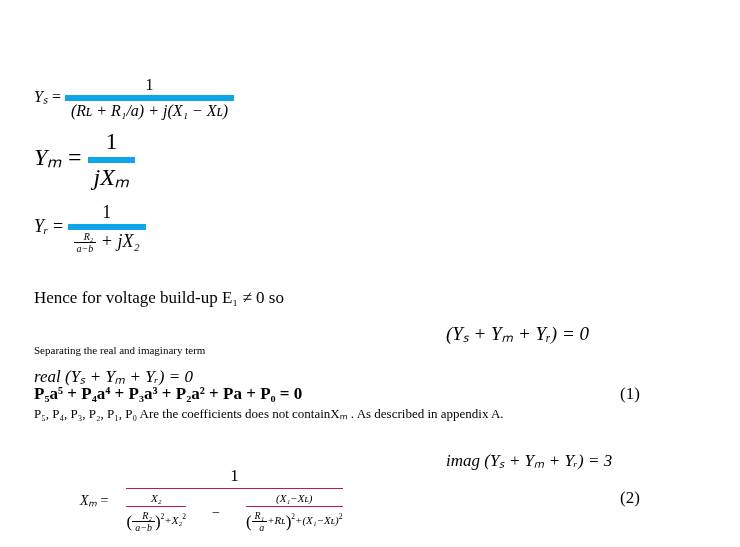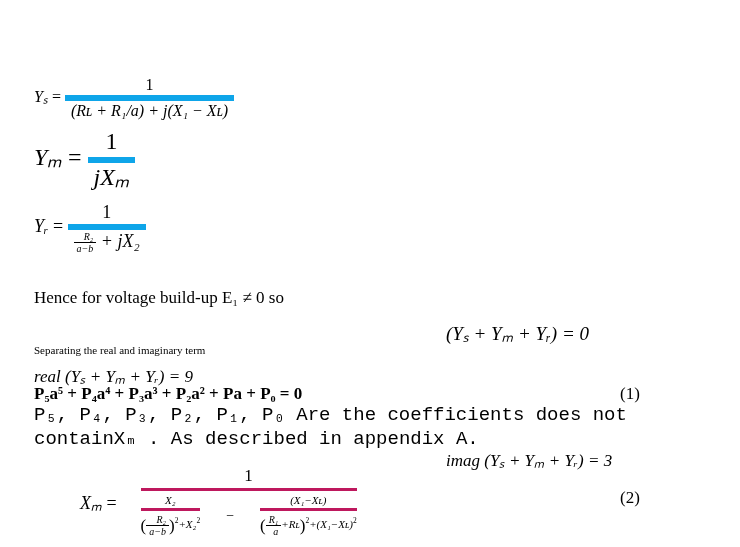--- a/index.html
+++ b/index.html
@@ -51,31 +51,31 @@
   #eq-ys { left: 34px; top: 76px; font-size: 16px; }
   #eq-ym { left: 34px; top: 128px; font-size: 24px; }
   #eq-yr { left: 34px; top: 202px; font-size: 18px; }
 
   #txt-hence { left: 34px; top: 288px; font-size: 17px; }
   #eq-sum-zero { left: 446px; top: 320px; font-size: 19px; }
   #txt-separating { left: 34px; top: 344px; font-size: 11px; }
   #eq-real { left: 34px; top: 364px; font-size: 17px; }
   #eq-poly { left: 34px; top: 384px; font-size: 17px; font-weight: bold; }
   #eq-num-1 { left: 620px; top: 384px; font-size: 17px; }
-  #txt-coeff { left: 34px; top: 404px; font-size: 19px; font-family: Liberation Mono, monospace; }
+  #txt-coeff { left: 34px; top: 404px; font-size: 13px; }
   #eq-imag { left: 446px; top: 448px; font-size: 17px; }
   #eq-num-2 { left: 620px; top: 488px; font-size: 17px; }
   #eq-xm { left: 80px; top: 466px; font-size: 17px; }
 
   
   .xm-wrap { display: flex; align-items: center; }
-  .xm-lhs { margin-right: 24px; font-size: 18px; text-align: right; }
+  .xm-lhs { margin-right: 18px; font-size: 14px; text-align: right; }
   .bigfrac { display: inline-block; text-align: center; }
   .bigfrac > .num { display: block; padding-bottom: 2px; }
-  .bigfrac > .den { display: block; border-top: 3px solid #be185d; padding-top: 3px; }
+  .bigfrac > .den { display: block; border-top: 1px solid #be185d; padding-top: 3px; }
   .smaller { font-size: 11px; }
   .sub-frac {
     display: inline-block;
     vertical-align: middle;
     text-align: right;
     font-size: 10px;
     line-height: 1.1;
   }
   .sub-frac > .num { display: block; padding: 0 3px 0 3px; }
   .sub-frac > .den { display: block; border-top: 1px solid #000; padding: 0 3px 0 3px; }
@@ -127,21 +127,21 @@
 
   <div class="abs" id="txt-hence">Hence for voltage build-up E₁ ≠ 0 so</div>
 
   <div class="abs eqline" id="eq-sum-zero">
     <span class="mathit">(Yₛ + Yₘ + Yᵣ) = 0</span>
   </div>
 
   <div class="abs" id="txt-separating">Separating the real and imaginary term</div>
 
   <div class="abs eqline" id="eq-real">
-    <span class="mathit">real (Yₛ + Yₘ + Yᵣ) = 9</span>
+    <span class="mathit">real (Yₛ + Yₘ + Yᵣ) = 0</span>
   </div>
 
   <div class="abs eqline" id="eq-poly">
     <span>P₅a⁵ + P₄a⁴ + P₃a³ + P₂a² + Pa + P₀ = 0</span>
   </div>
   <div class="abs" id="eq-num-1">(1)</div>
 
   <div class="abs" id="txt-coeff">P₅, P₄, P₃, P₂, P₁, P₀ Are the coefficients does not containXₘ . As described in appendix A.</div>
 
   <div class="abs eqline" id="eq-imag">

